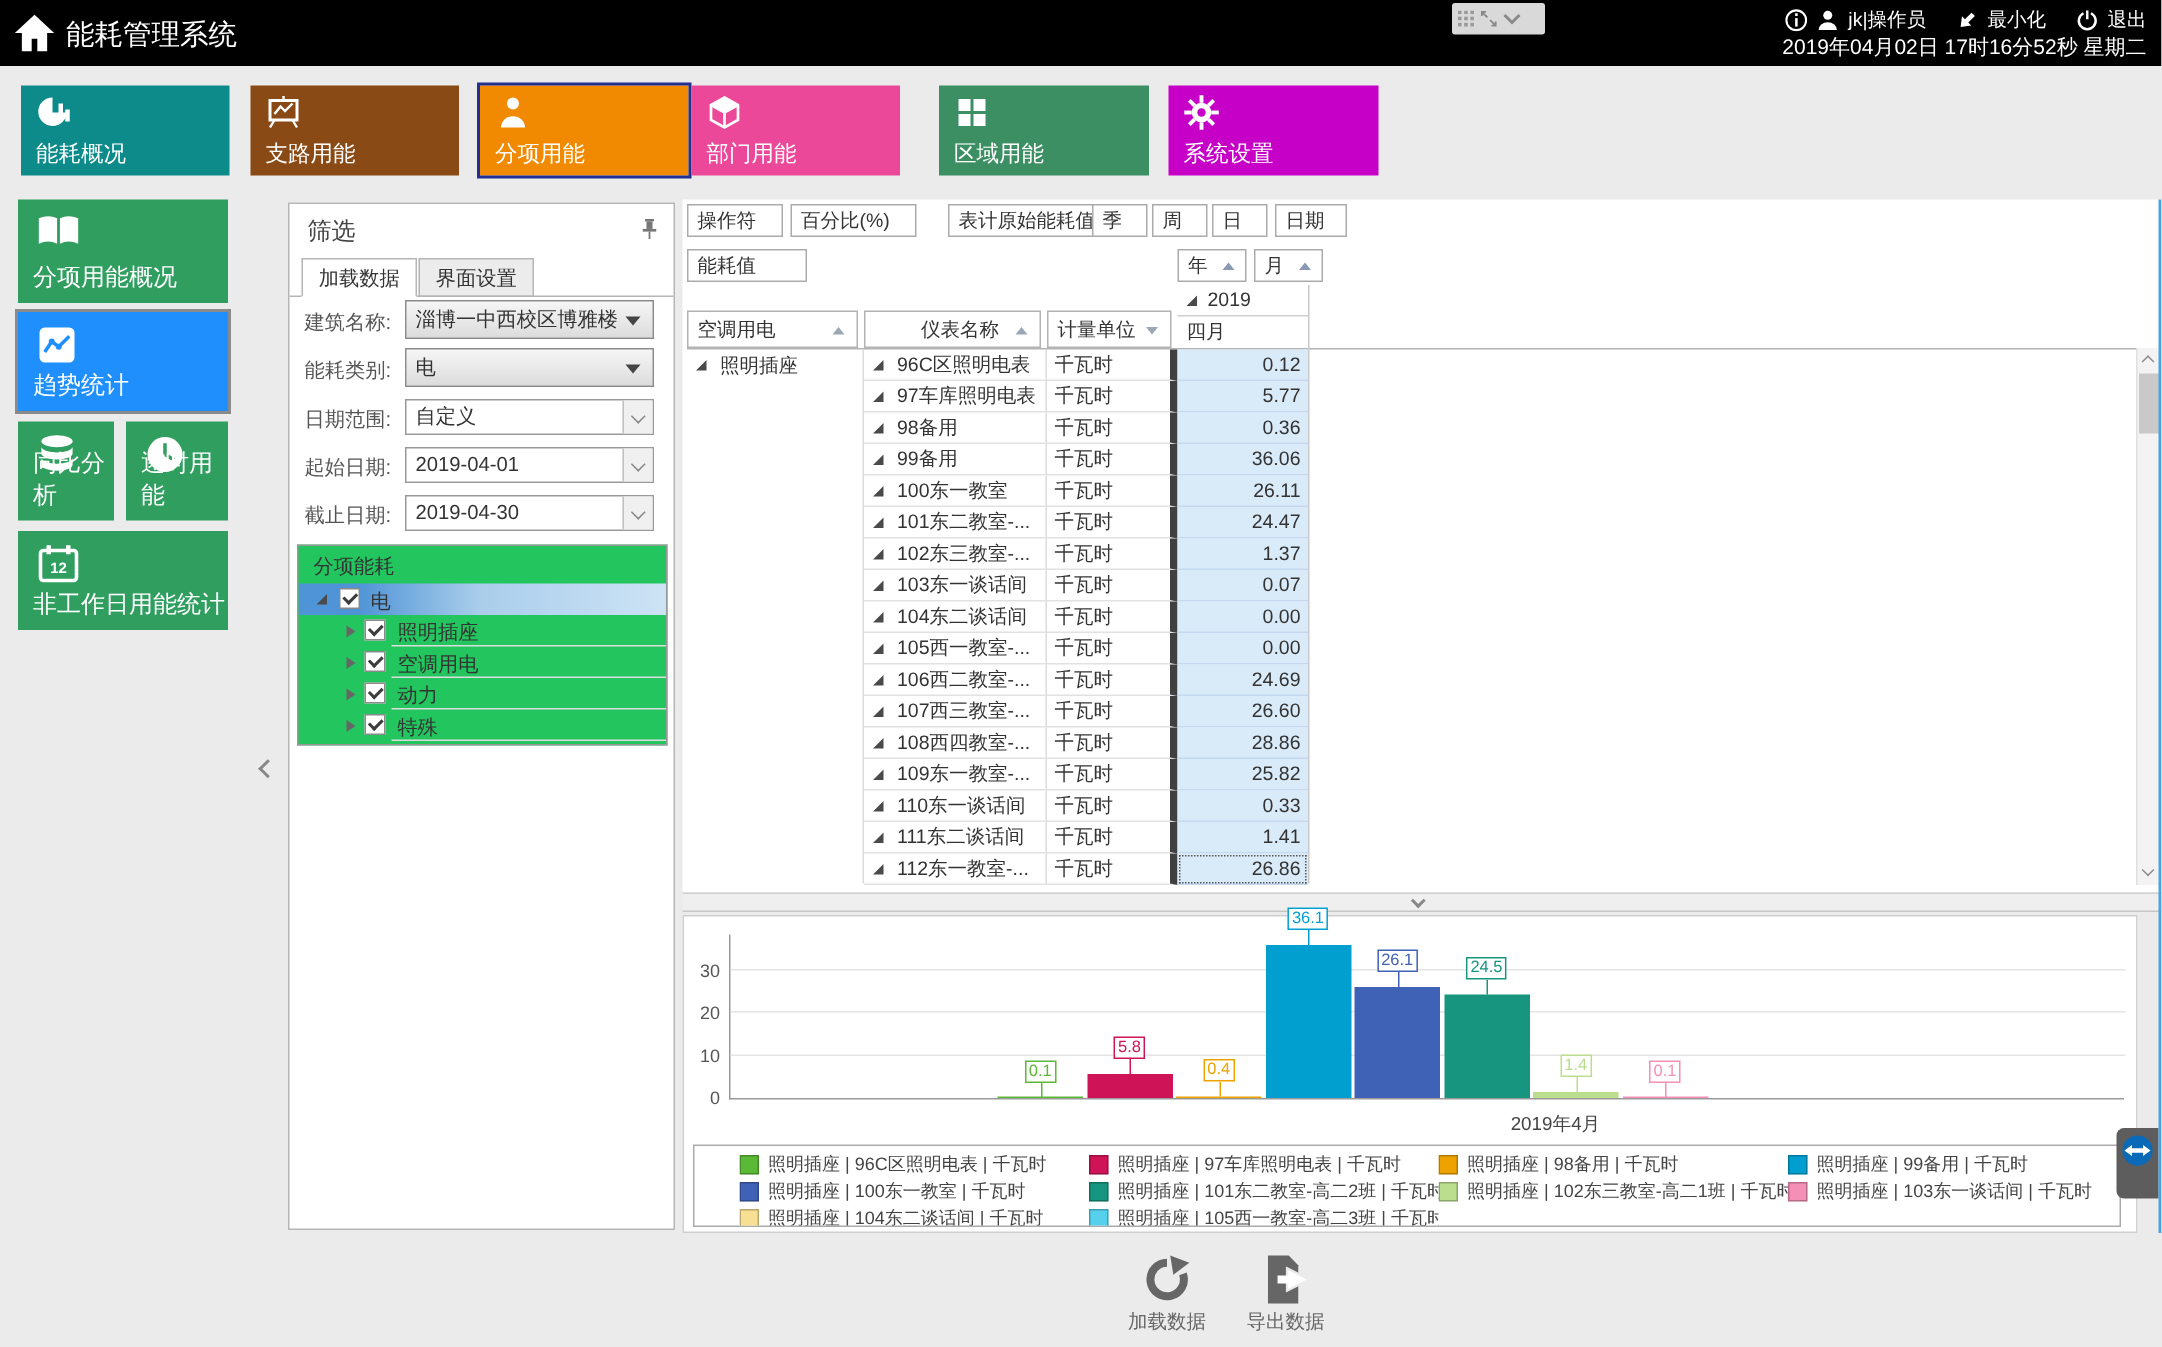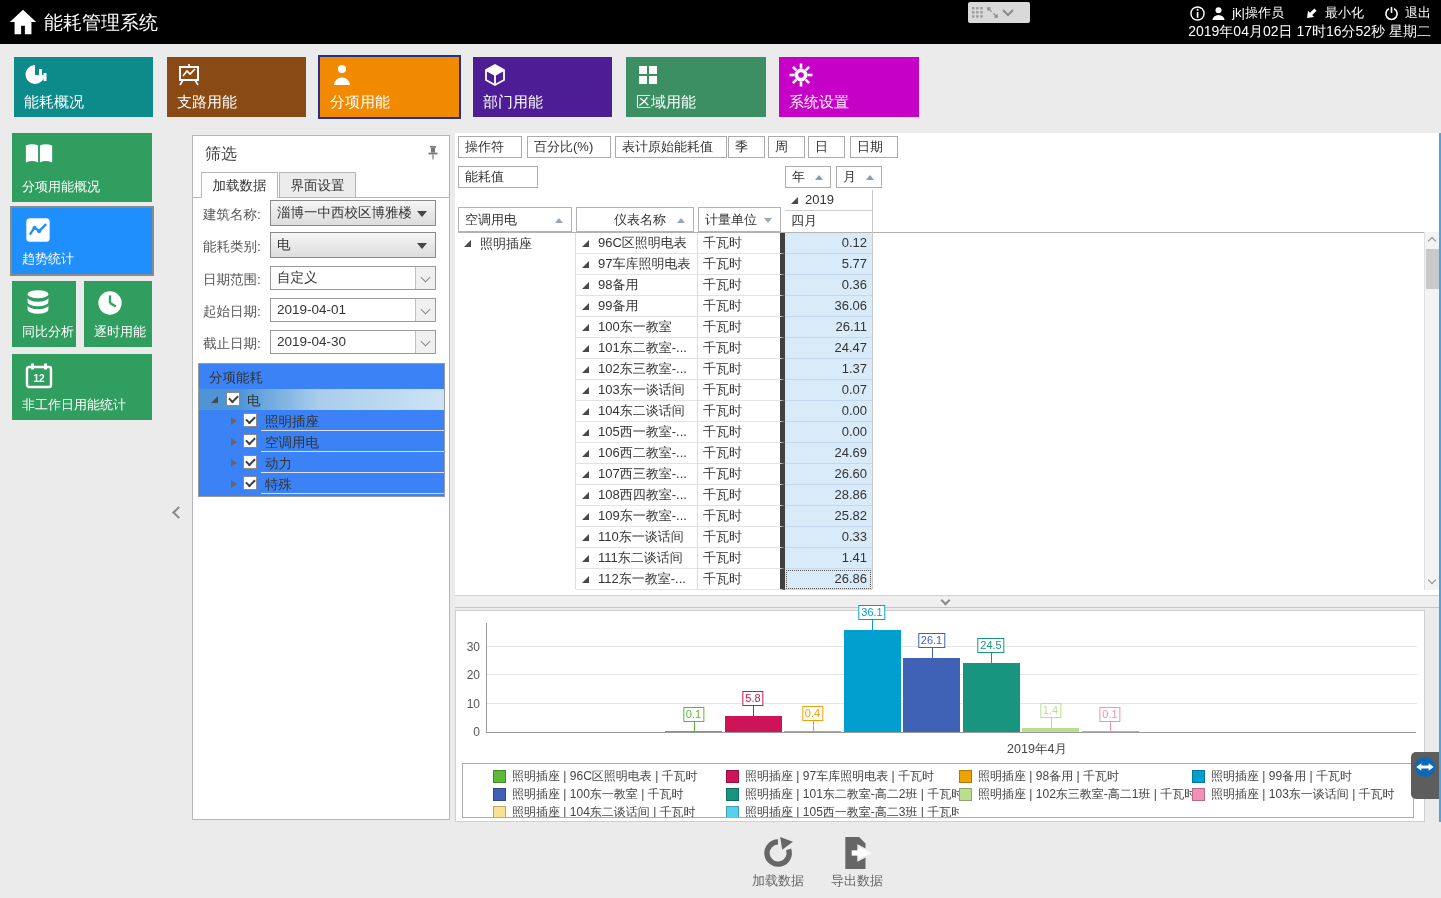--- a/index.html
+++ b/index.html
@@ -15,21 +15,21 @@
   #top-right2 { position:absolute; right:10px; top:23px; font-size:14px; }
 
   
   .nav-tile { position:absolute; top:57px; height:60px; cursor:pointer; color:#fff; }
   .nav-tile .lbl { position:absolute; left:10px; bottom:5px; font-size:15px; }
   .nav-tile svg { position:absolute; left:10px; top:6px; }
   .nav-tile.sel { outline:2px solid #23308f; outline-offset:0px; }
 
   
   .side-tile { position:absolute; color:#fff; cursor:pointer; }
-  .side-tile .lbl { position:absolute; left:10px; bottom:6px; font-size:13px; }
+  .side-tile .lbl { position:absolute; left:10px; bottom:6px; font-size:16px; }
   .side-tile svg { position:absolute; left:12px; top:8px; }
   .side-tile.sel { outline:2px solid #8a8a8a; }
   #side-collapse { position:absolute; left:168px; top:498px; width:18px; height:32px; cursor:pointer; }
   #side-collapse .chv { position:absolute; left:6px; top:10px; width:9px; height:9px; border-left:2px solid #888; border-bottom:2px solid #888; transform:rotate(45deg); }
 
   
   #filter { position:absolute; left:192px; top:135px; width:258px; height:685px; background:#fff; border:1px solid #b6b6b6; }
   #filter-title { position:absolute; left:12px; top:8px; font-size:16px; color:#444; }
   #pin-ico { position:absolute; right:10px; top:10px; }
   .tab { position:absolute; top:36px; height:26px; width:77px; text-align:center; line-height:26px; font-size:13.5px; border:1px solid #b6b6b6; background:#ececec; cursor:pointer; }
@@ -37,21 +37,21 @@
   #tabline { position:absolute; left:0; top:61px; width:256px; border-top:1px solid #b6b6b6; }
   .frow { position:absolute; left:0; width:256px; height:28px; }
   .frow .flabel { position:absolute; left:10px; top:6px; font-size:13.5px; color:#555; }
   .select { position:absolute; left:77px; top:0; width:166px; height:26px; border:1px solid #8a8a8a; background:linear-gradient(#f6f6f6,#dcdcdc); font-size:13.5px; line-height:24px; padding-left:6px; cursor:pointer; }
   .select .tri { position:absolute; right:8px; top:10px; width:0; height:0; border-left:5px solid transparent; border-right:5px solid transparent; border-top:6px solid #444; }
   .combo { position:absolute; left:77px; top:1px; width:166px; height:24px; border:1px solid #9a9a9a; background:#fff; font-size:13.5px; line-height:22px; padding-left:6px; cursor:pointer; }
   .combo .btn { position:absolute; right:0; top:0; width:20px; height:22px; background:#f0f0f0; border-left:1px solid #c0c0c0; }
   .combo .chv { position:absolute; right:6px; top:7px; width:7px; height:7px; border-right:1.5px solid #888; border-bottom:1.5px solid #888; transform:rotate(45deg); }
 
   
-  #tree { position:absolute; left:5px; top:227px; width:247px; height:134px; border:1px solid #9a9a9a; background:#3b82f6; overflow:hidden; }
+  #tree { position:absolute; left:5px; top:227px; width:247px; height:134px; border:1px solid #9a9a9a; background:#22c55e; overflow:hidden; }
   #tree-title { position:absolute; left:10px; top:5px; font-size:13.5px; }
   .trow { position:absolute; left:0; width:245px; height:21px; font-size:13.5px; }
   .trow .cb { position:absolute; top:3px; width:14px; height:14px; border:1px solid #8a8a8a; background:#fff; }
   .trow .cb::after { content:""; position:absolute; left:2px; top:2px; width:7px; height:4px; border-left:2px solid #3d3d3d; border-bottom:2px solid #3d3d3d; transform:rotate(-45deg); }
   .exp-open { position:absolute; width:0; height:0; border-left:7px solid transparent; border-bottom:7px solid #4a4a4a; }
   .exp-closed { position:absolute; width:0; height:0; border-top:4px solid transparent; border-bottom:4px solid transparent; border-left:6px solid #666; }
   .trow .tlabel { position:absolute; top:3px; }
 
   
   #main { position:absolute; left:455px; top:133px; width:986px; height:462px; background:#fff; }
@@ -182,21 +182,21 @@
     </svg>
   <span class="lbl">支路用能</span>
 </div>
 <div class="nav-tile sel" style="left: 320px; width: 139px; background: rgb(241, 138, 0);">
   <svg width="24" height="24" viewBox="0 0 24 24">
       <circle cx="12" cy="6" r="4" fill="#fff"></circle>
       <path d="M4 22 a8 7.5 0 0 1 16 0 z" fill="#fff"></path>
     </svg>
   <span class="lbl">分项用能</span>
 </div>
-<div class="nav-tile" style="left: 473px; width: 139px; background: #4c1d95;">
+<div class="nav-tile" style="left: 461px; width: 139px; background: #ec4899;">
   <svg width="24" height="24" viewBox="0 0 24 24">
       <path d="M12 2 L21 7 L21 17 L12 22 L3 17 L3 7 Z" fill="none" stroke="#fff" stroke-width="1.8"></path>
       <path d="M3 7 L12 12 L21 7 M12 12 L12 22" fill="none" stroke="#fff" stroke-width="1.8"></path>
       <path d="M12 2 L21 7 L12 12 L3 7 Z" fill="#fff"></path>
     </svg>
   <span class="lbl">部门用能</span>
 </div>
 <div class="nav-tile" style="left: 626px; width: 140px; background: rgb(60, 143, 98);">
   <svg width="24" height="24" viewBox="0 0 24 24">
       <g fill="#fff">
@@ -348,21 +348,21 @@
           <span class="tlabel" style="left:66px;">特殊</span>
           <span style="position:absolute;left:62px;right:0;top:20px;border-bottom:1px solid #ddd;"></span>
         </div>
       </div>
   </div>
 </div>
 
 <div id="main">
   <div class="chip" style="left:3px;top:3px;width:64px;">操作符</div>
   <div class="chip" style="left:72px;top:3px;width:84px;">百分比(%)</div>
-  <div class="chip" style="left:160px;top:3px;width:112px;">表计原始能耗值</div>
+  <div class="chip" style="left:177px;top:3px;width:112px;">表计原始能耗值</div>
   <div class="chip" style="left:273px;top:3px;width:37px;">季</div>
   <div class="chip" style="left:313px;top:3px;width:37px;">周</div>
   <div class="chip" style="left:353px;top:3px;width:37px;">日</div>
   <div class="chip" style="left:395px;top:3px;width:48px;">日期</div>
 
   <div class="chip" style="left:3px;top:33px;width:80px;">能耗值</div>
   <div class="chip" style="left:330px;top:33px;width:46px;"><span>年</span><span class="tri-up"></span></div>
   <div class="chip" style="left:381px;top:33px;width:46px;"><span>月</span><span class="tri-up"></span></div>
 
   <div id="year-cell">

